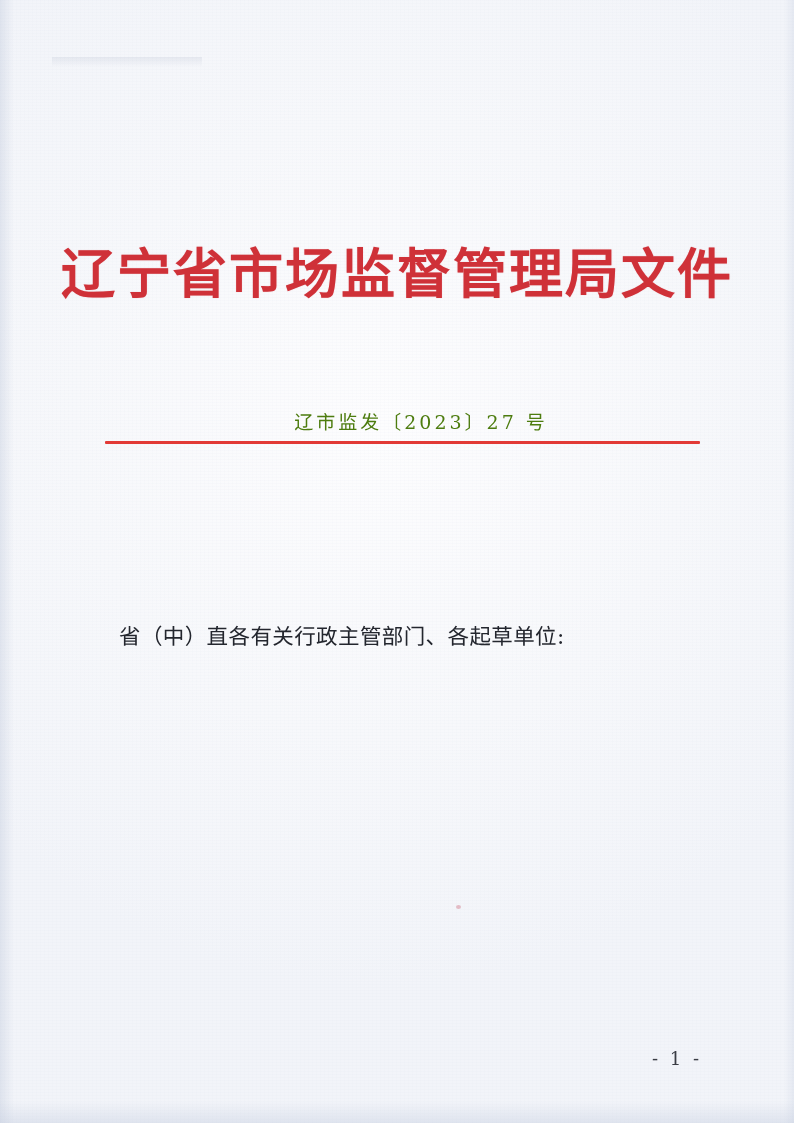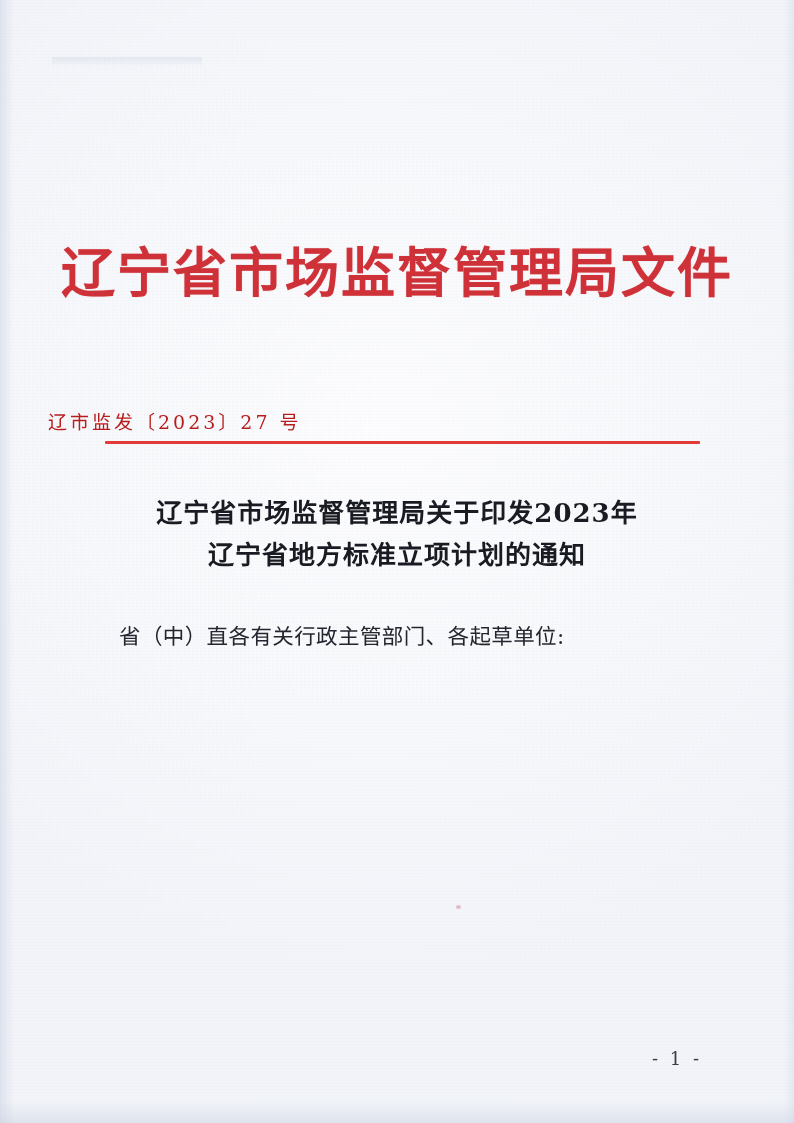--- a/index.html
+++ b/index.html
@@ -70,35 +70,36 @@
   
   .masthead {
     position: absolute;
     left: 0; right: 0;
     top: 243px;
     text-align: center;
   }
   .masthead-title {
     display: inline-block;
     color: #cf3138;
-    font-family: Liberation Serif, serif;
+    font-family: Liberation Sans, sans-serif;
     font-weight: 700;
     font-size: 54px;
     line-height: 1.15;
     letter-spacing: 2px;
     text-shadow: 0 0 1px rgba(207,49,56,.35);
     white-space: nowrap;
   }
 
   
   .doc-number {
     position: absolute;
     left: 0; right: 0;
     top: 407px;
-    color: #b91c1c;
+    text-align: center;
+    color: #4d7c0f;
     font-size: 19px;
     letter-spacing: 3px;
     font-family: "DejaVu Serif", "Liberation Serif", serif;
     margin-left: 48px;
   }
 
   
   .red-rule {
     position: absolute;
     left: 105px;
@@ -177,24 +178,20 @@
 <div id="content">
 
   <div class="masthead">
     <div class="masthead-title">辽宁省市场监督管理局文件</div>
   </div>
 
   <div class="doc-number">辽市监发〔2023〕27 号</div>
 
   <div class="red-rule"></div>
 
-  <div class="doc-title">
-    <span class="tline">辽宁省市场监督管理局关于印发2023年</span>
-    <span class="tline">辽宁省地方标准立项计划的通知</span>
-  </div>
 
   <div class="body-block">
     <p>省（中）直各有关行政主管部门、各起草单位:</p>
   </div>
 
   <div class="fleck"></div>
 
   <div class="page-number">- 1 -</div>
 
 </div>

